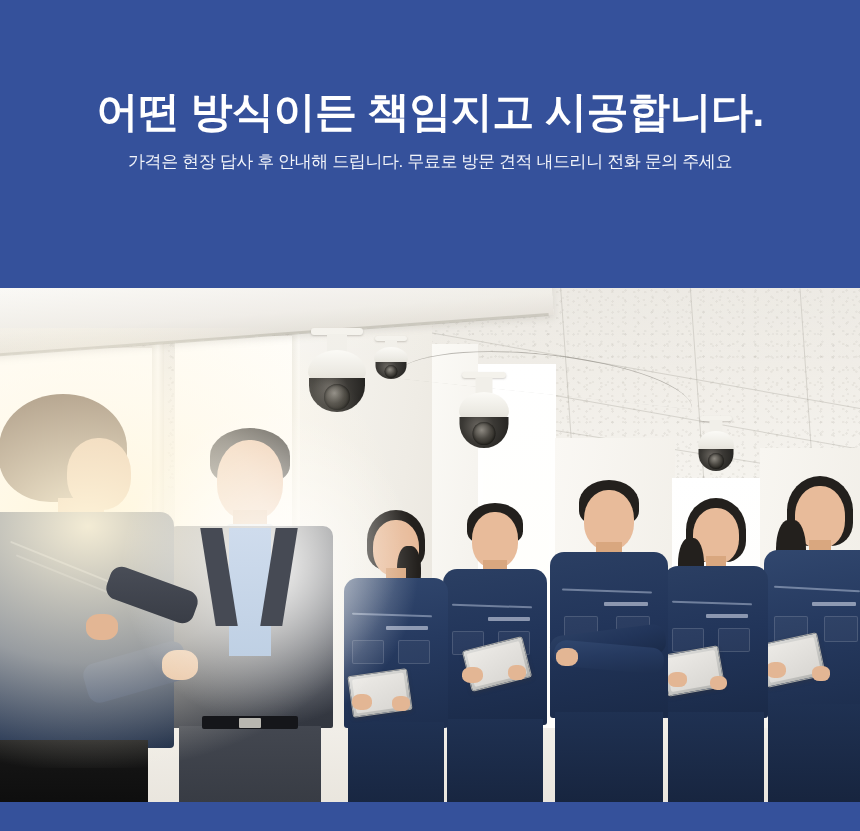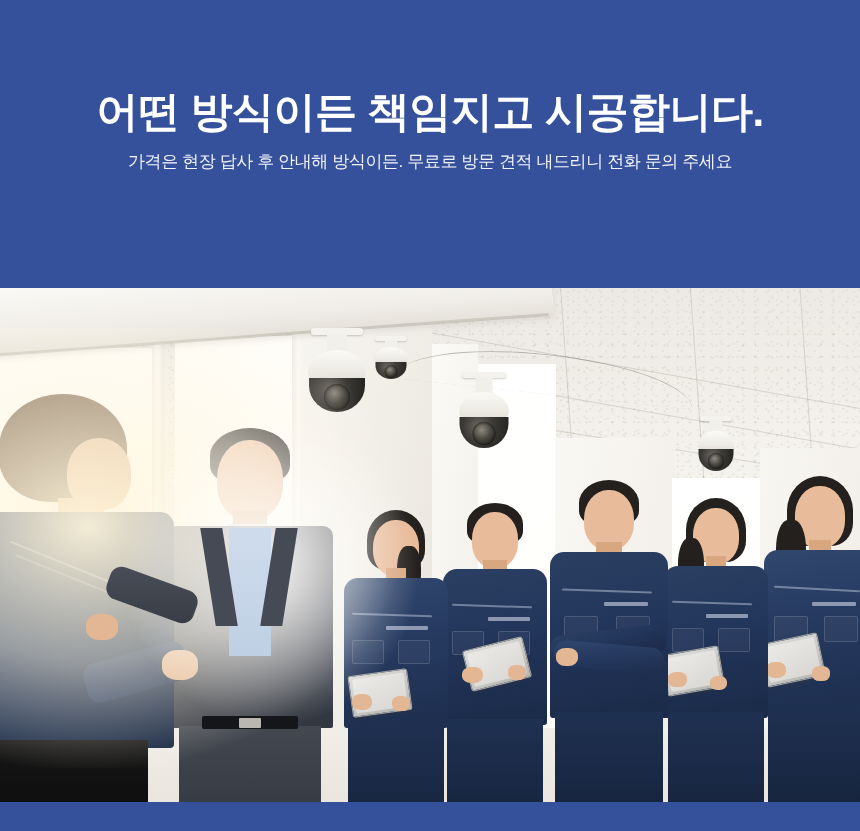--- a/index.html
+++ b/index.html
@@ -324,21 +324,21 @@
     pointer-events:none;
   }
 </style>
 </head>
 <body>
 
 <div class="page">
 
   <div class="banner">
     <div class="headline">어떤 방식이든 책임지고 시공합니다.</div>
-    <div class="sub-line">가격은 현장 답사 후 안내해 방식이든. 무료로 방문 견적 내드리니 전화 문의 주세요</div>
+    <div class="sub-line">가격은 현장 답사 후 안내해 드립니다. 무료로 방문 견적 내드리니 전화 문의 주세요</div>
   </div>
 
   <div class="photo">
 
     <div class="ceiling">
       <div class="ceiling-tex"></div>
       <div class="ceil-seam cs1"></div>
       <div class="ceil-seam cs2"></div>
       <div class="ceil-seam cs3"></div>
       <div class="ceil-seam cs4"></div>

